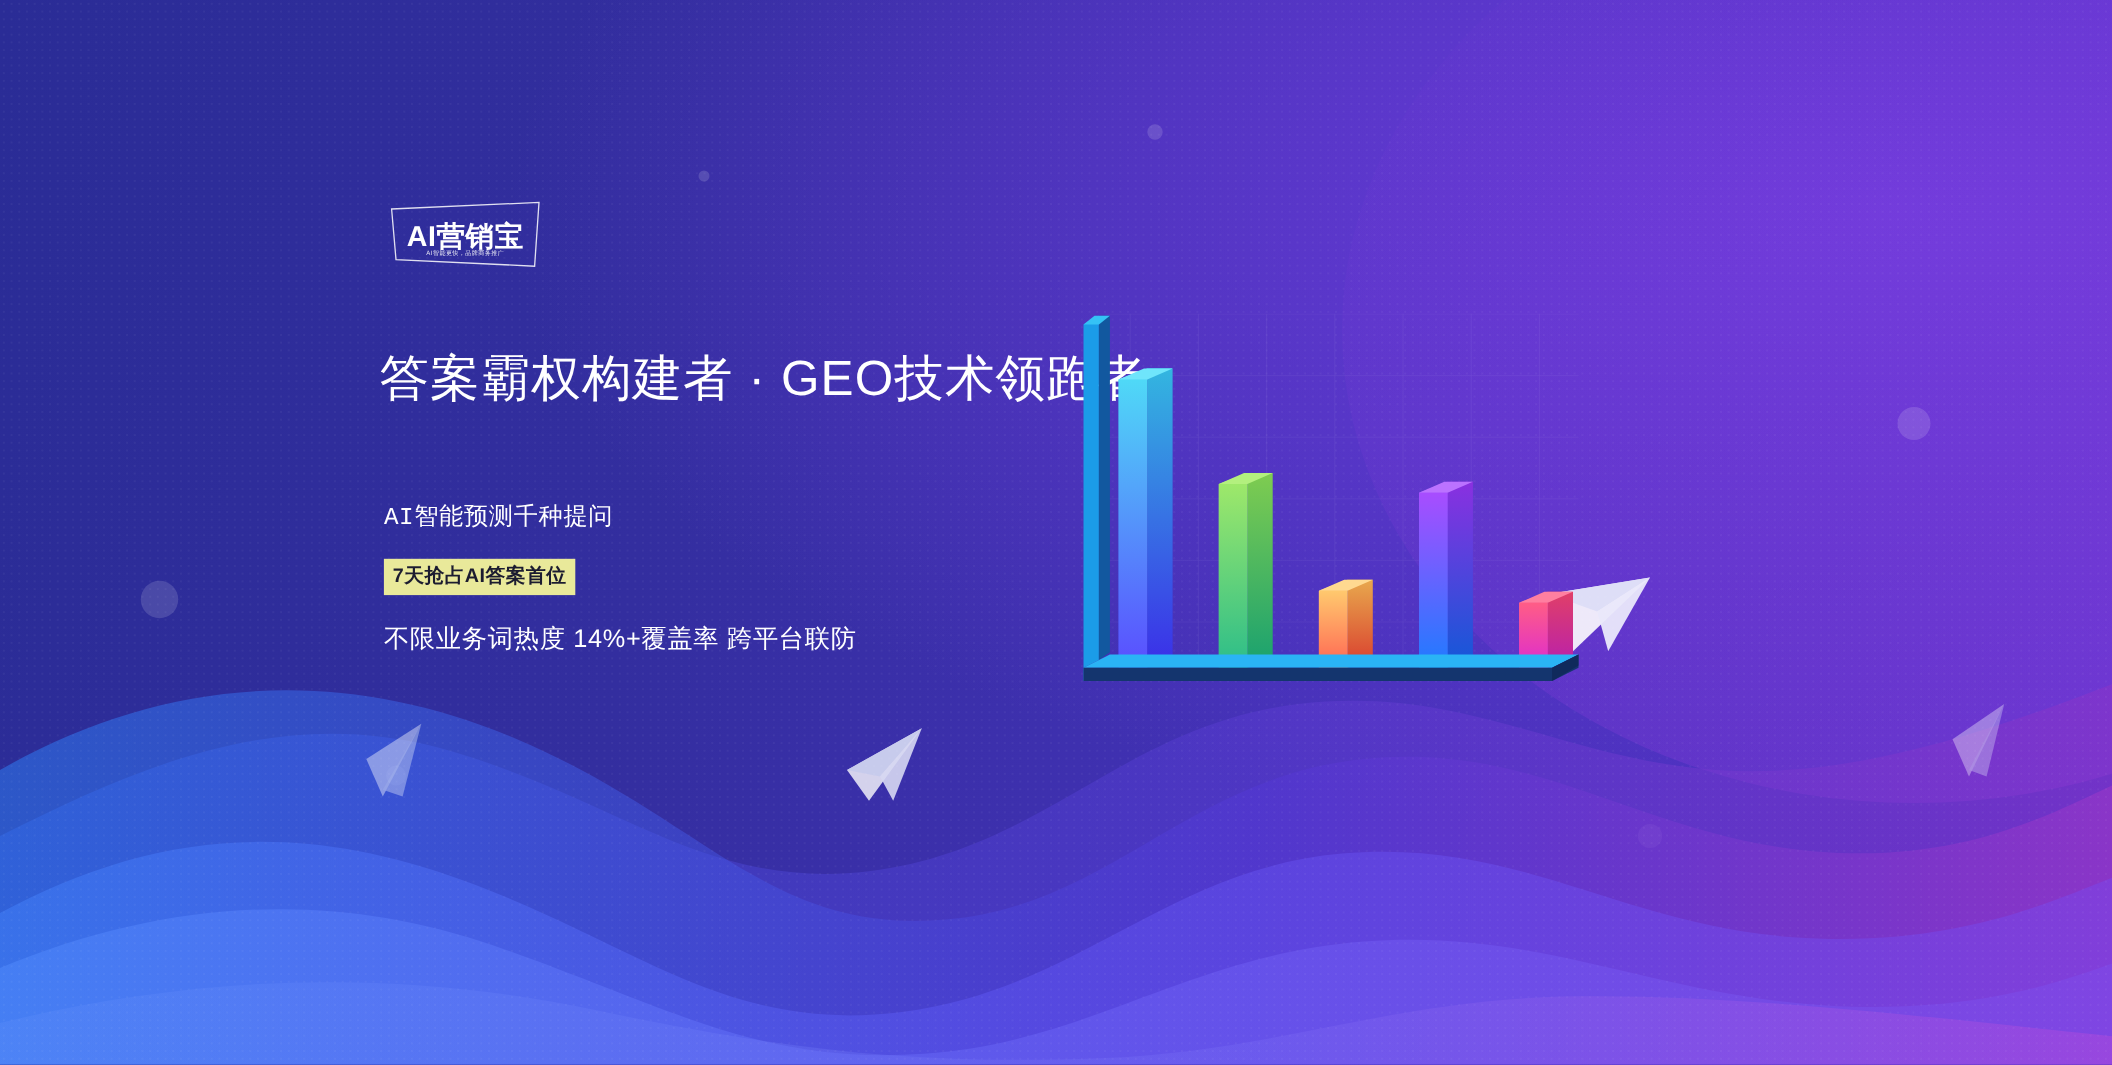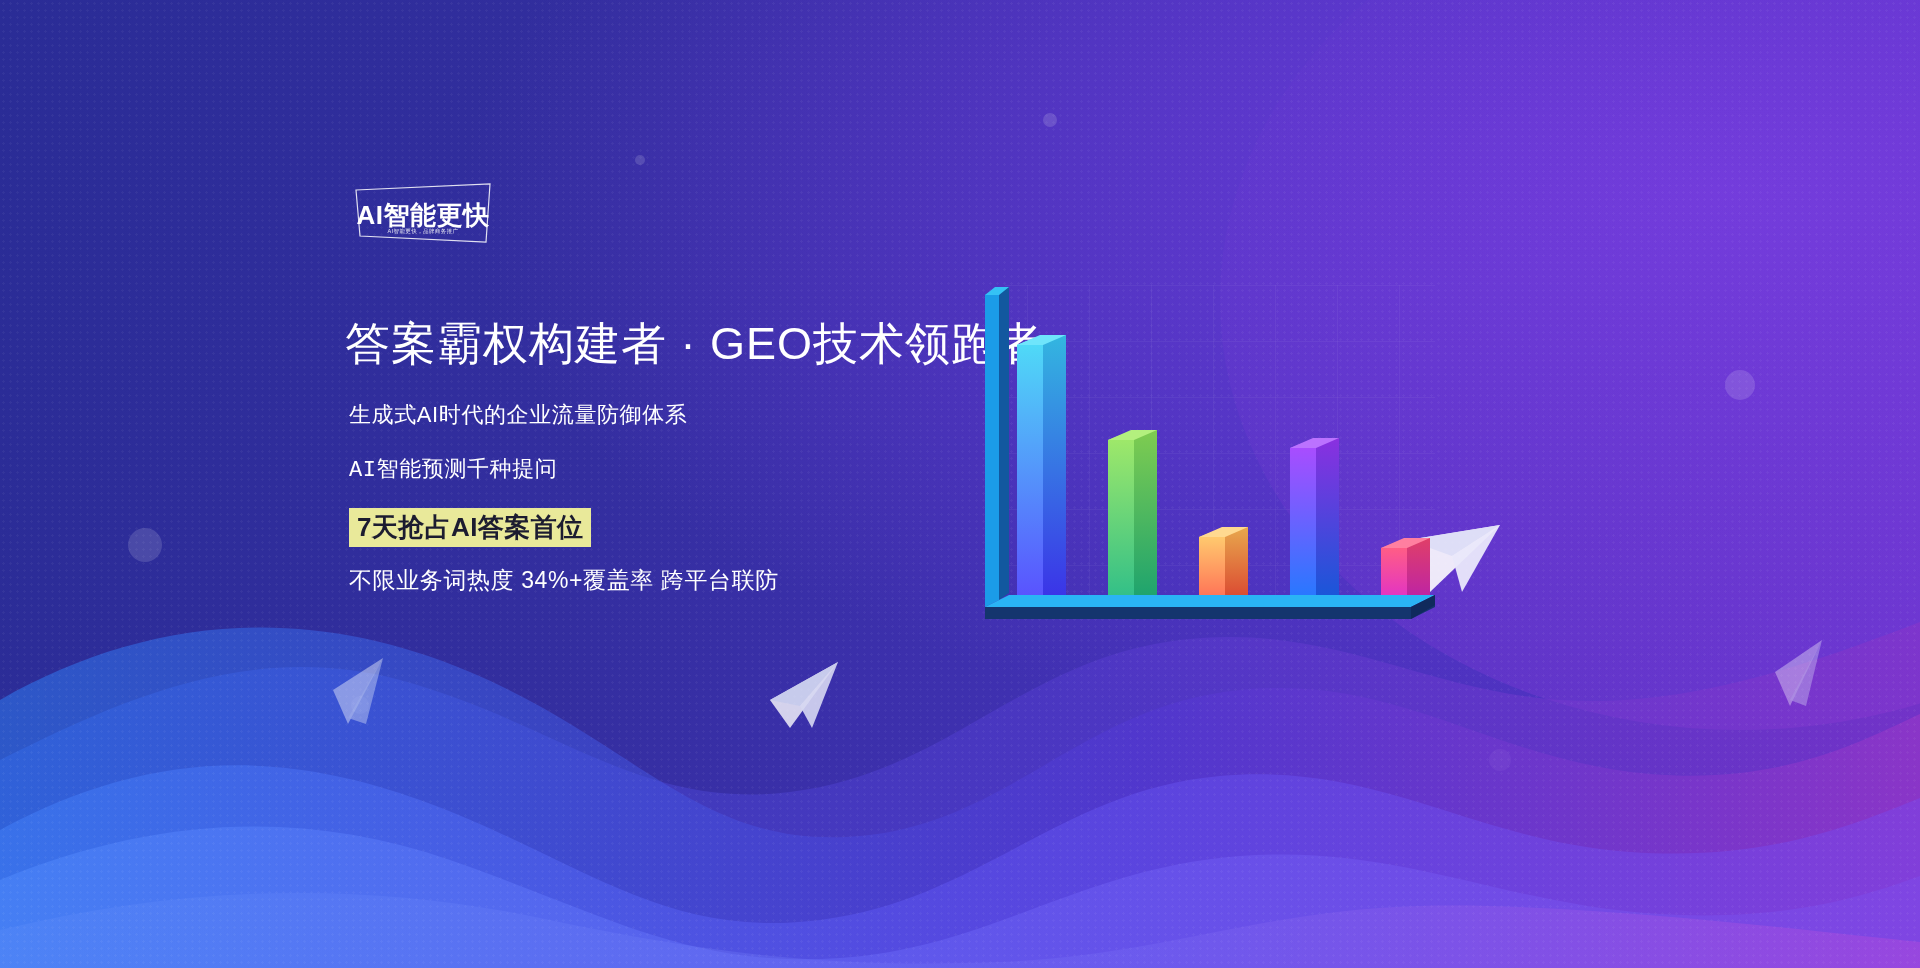--- a/index.html
+++ b/index.html
@@ -59,21 +59,21 @@
   #copy-1{ top:404px; }
   #copy-2{ top:460px;font-family:Liberation Mono, monospace; }
   #copy-4{ top:569px; font-size:23px; }
 
   #copy-highlight-wrap{
     position:absolute; left:349px; top:508px;
     background:#e9e99a;
     padding:6px 8px 7px 8px;
   }
   #copy-3{
-    color:#1c1c30; font-size:26px; font-weight:700;
+    color:#1c1c30; font-size:18px; font-weight:700;
     letter-spacing:.4px; white-space:nowrap; line-height:1;
   }
 
   
   #chart-illustration{
     position:absolute; left:965px; top:285px;
     width:520px; height:390px;
   }
 </style>
 </head>
@@ -157,34 +157,33 @@
   </svg>
 
   <div id="dot-texture"></div>
 
   <div id="content">
 
     <div id="logo-block">
       <svg id="logo-frame" viewBox="0 0 140 62" preserveAspectRatio="none" aria-hidden="true">
         <polygon points="3,8 137,2 133,60 7,54" fill="none" stroke="rgba(255,255,255,.85)" stroke-width="1.2"></polygon>
       </svg>
-      <div id="logo-text">AI智能更快</div>
+      <div id="logo-text">AI营销宝</div>
       <div id="logo-sub">AI智能更快，品牌商务推广</div>
     </div>
 
     <div id="headline">答案霸权构建者 · GEO技术领跑者</div>
 
-    <div class="copy-line" id="copy-1">生成式AI时代的企业流量防御体系</div>
     <div class="copy-line" id="copy-2">AI智能预测千种提问</div>
 
     <div id="copy-highlight-wrap">
       <span id="copy-3">7天抢占AI答案首位</span>
     </div>
 
-    <div class="copy-line" id="copy-4">不限业务词热度 34%+覆盖率 跨平台联防</div>
+    <div class="copy-line" id="copy-4">不限业务词热度 14%+覆盖率 跨平台联防</div>
 
     <svg id="chart-illustration" viewBox="0 0 520 390" preserveAspectRatio="none" aria-hidden="true">
       <defs>
 
         <pattern id="gridpat" width="62" height="56" patternUnits="userSpaceOnUse">
           <path d="M62 0 L0 0 0 56" fill="none" stroke="rgba(255,255,255,.085)" stroke-width="1"></path>
         </pattern>
 
         <linearGradient id="b1" x1="0" y1="0" x2="0" y2="1">
           <stop offset="0%" stop-color="#4fd9f7"></stop>

